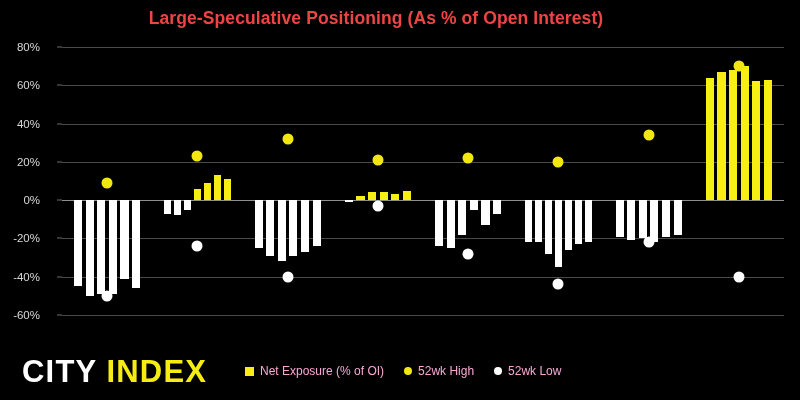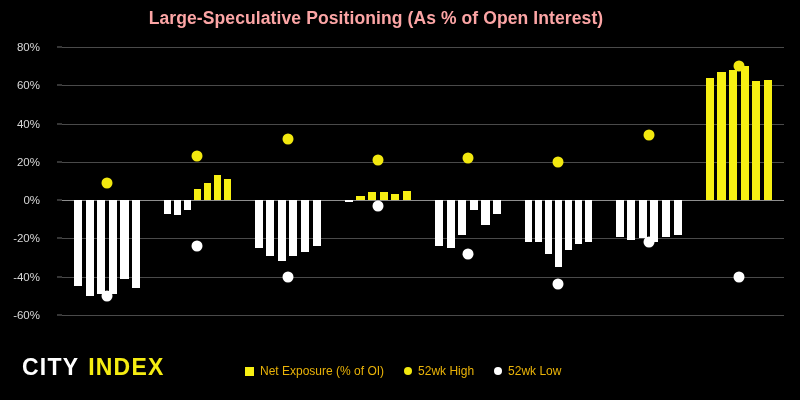--- a/index.html
+++ b/index.html
@@ -26,21 +26,21 @@
 
   
   #chart-title {
     position: absolute;
     left: 0;
     top: 8px;
     width: 752px;
     text-align: center;
     font-size: 17.5px;
     font-weight: bold;
-    color: #fca5a5;
+    color: #ef4444;
     letter-spacing: 0.1px;
     white-space: nowrap;
   }
 
   
   #plot-area {
     position: absolute;
     left: 62px;
     top: 47px;
     width: 722px;
@@ -130,42 +130,42 @@
     left: 0;
     top: 352px;
     width: 800px;
     height: 48px;
   }
 
   #brand-logo {
     position: absolute;
     left: 22px;
     top: 2px;
-    font-size: 23px;
+    font-size: 31px;
     font-weight: bold;
     letter-spacing: 1.2px;
     white-space: nowrap;
   }
   #brand-city { color: #ffffff; }
   #brand-index { color: #f5ec12; margin-left: 9px; }
 
   #legend {
     position: absolute;
     left: 245px;
     top: 12px;
     display: flex;
     align-items: center;
     gap: 20px;
   }
   .legend-item {
     display: flex;
     align-items: center;
     gap: 6px;
     font-size: 12px;
-    color: #eab308;
+    color: #f9a8d4;
     white-space: nowrap;
   }
   .swatch-square {
     width: 9px;
     height: 9px;
     background: #f7ef13;
     display: inline-block;
   }
   .swatch-dot {
     width: 8px;

